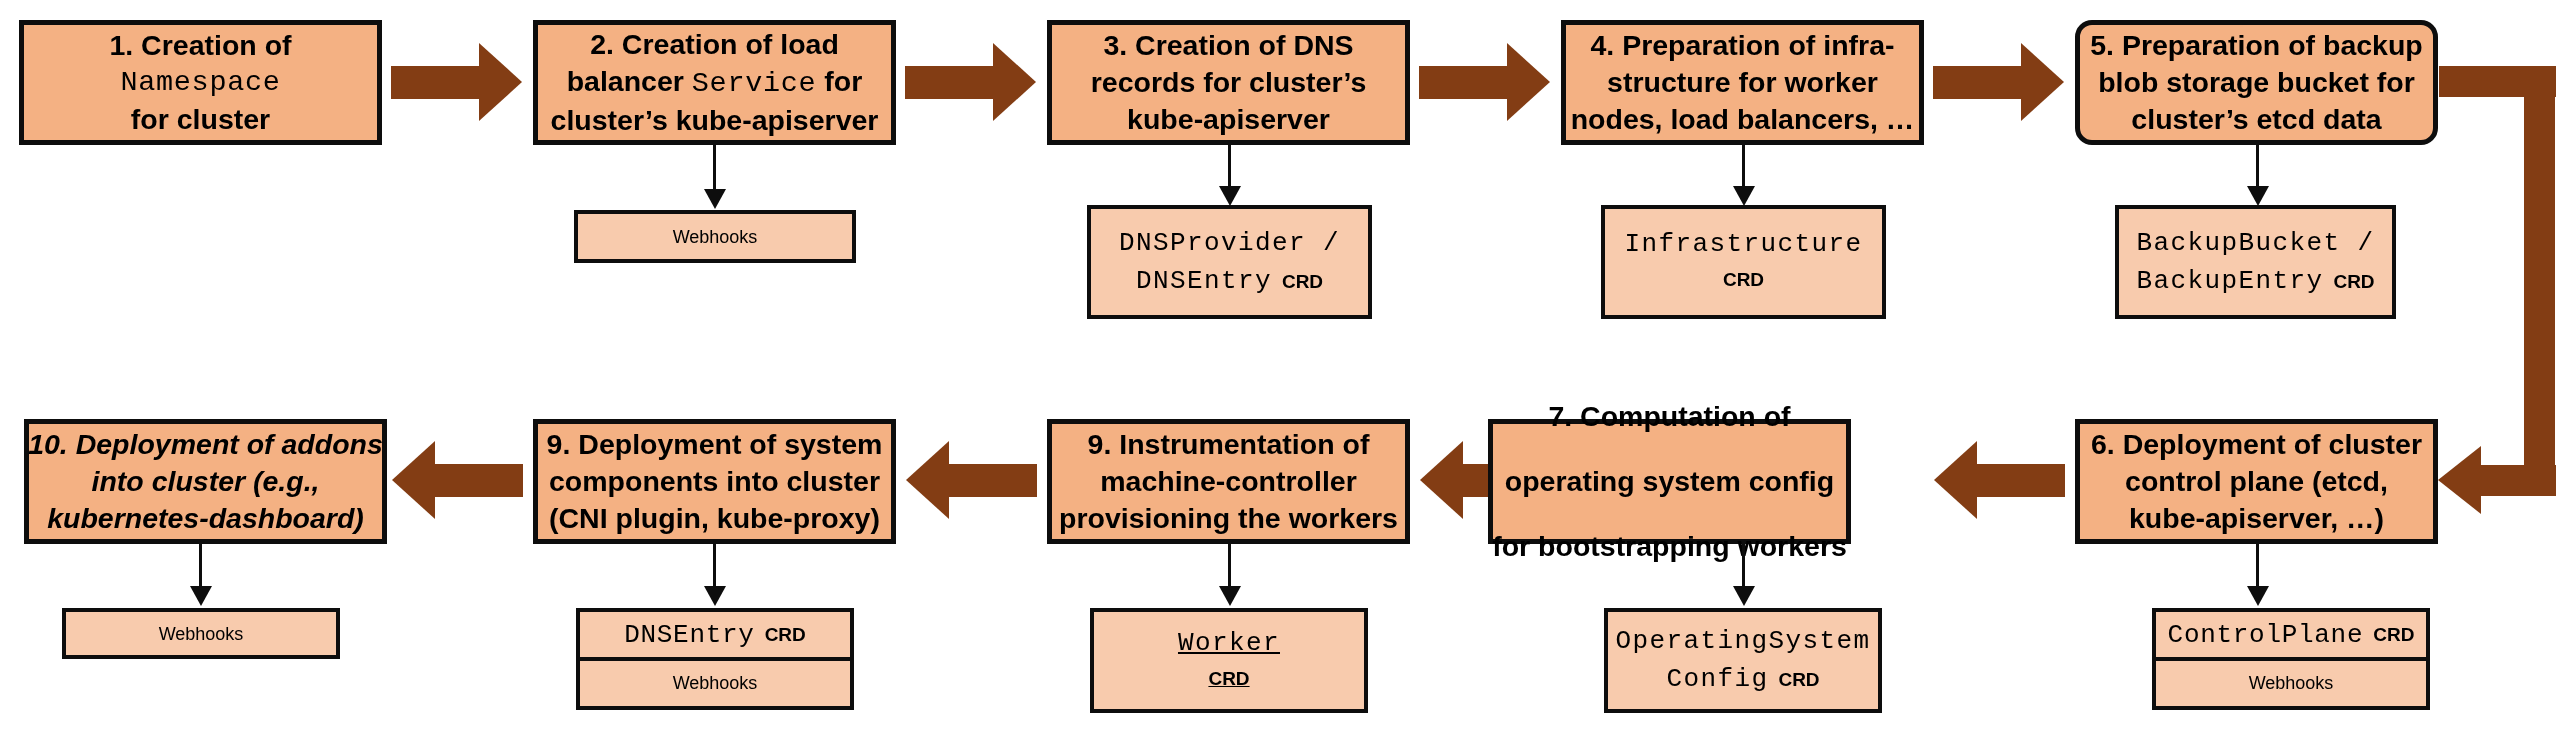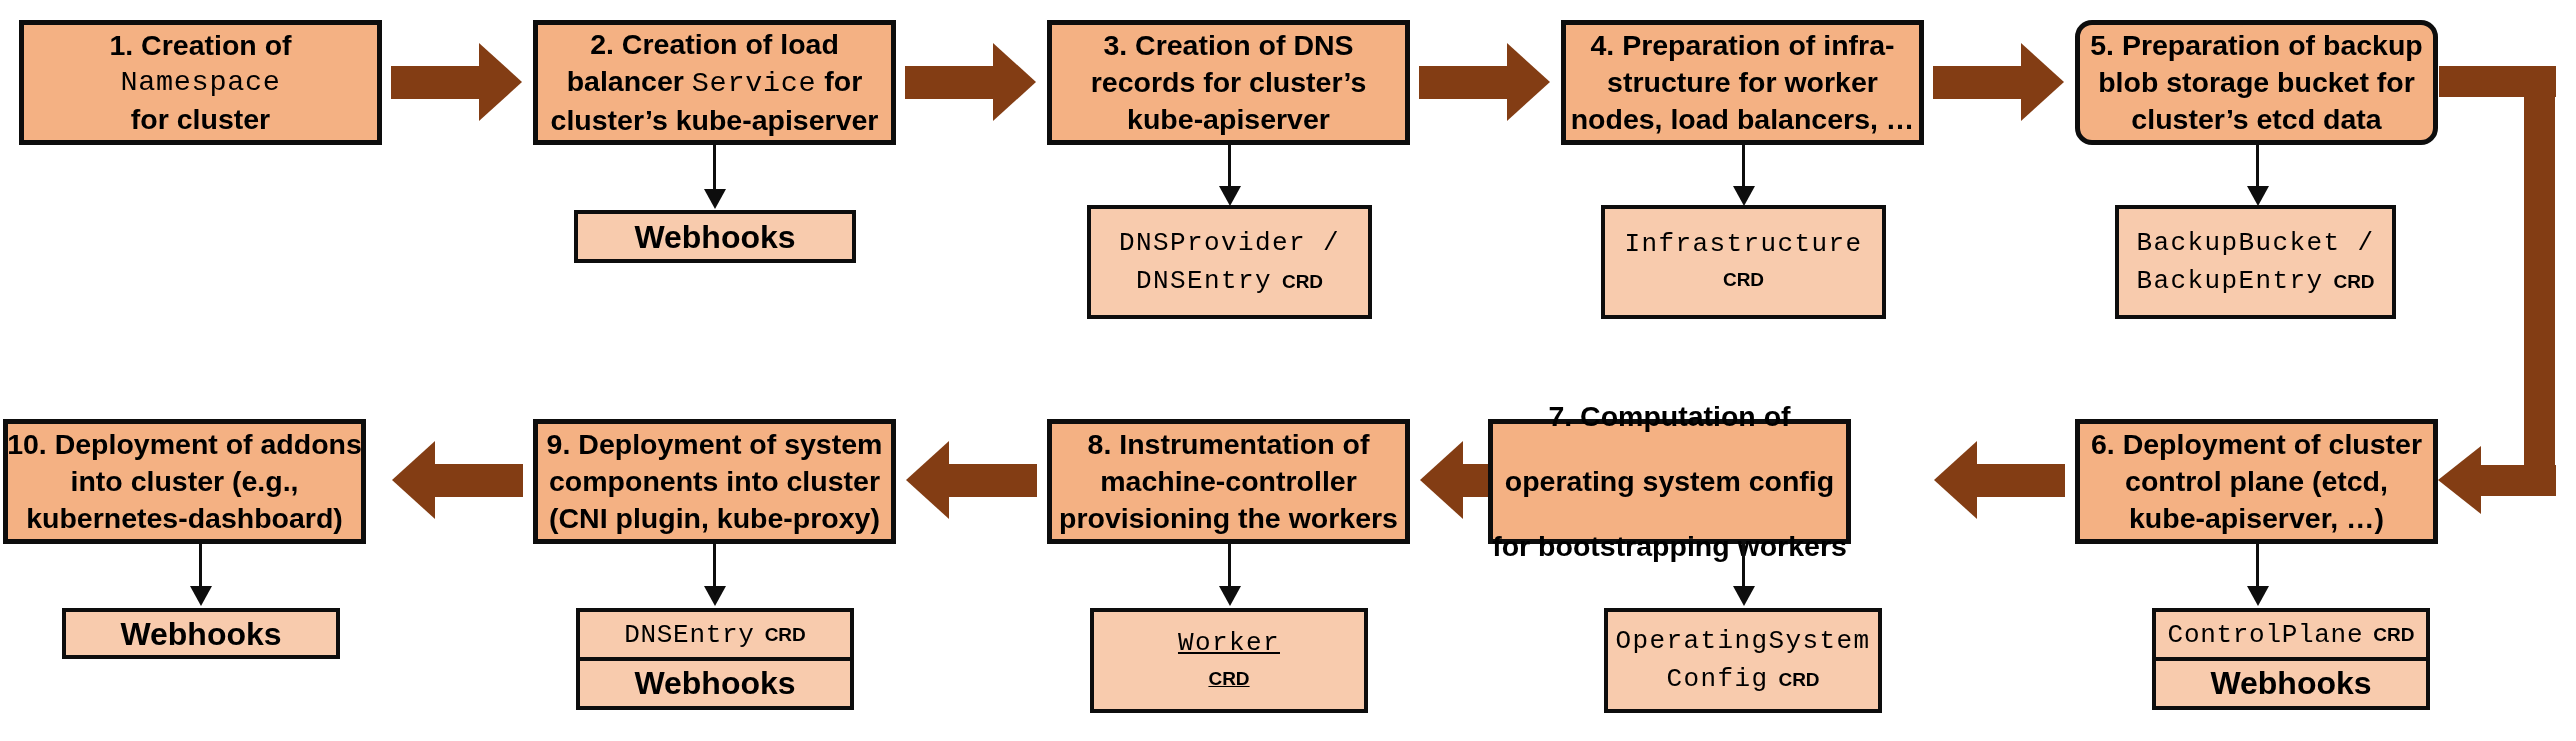--- a/index.html
+++ b/index.html
@@ -40,21 +40,21 @@
     border: 4.3px solid var(--border);
     box-sizing: border-box;
     display: flex; flex-direction: column;
     align-items: center; justify-content: center;
     text-align: center;
     font-size: 26px; line-height: 36px;
   }
   .sub-box .mono { font-size: 26px; letter-spacing: 1.4px; }
   .crd { font-family: "Liberation Sans", sans-serif; font-weight: bold; font-size: 19px; }
   .crd.after { margin-left: 10px; }
-  .webhooks-label { font-weight: bold; font-size: 32px; font-family: "Liberation Sans", sans-serif; }
+  .webhooks-label { font-weight: normal; font-size: 18px; font-family: "Liberation Sans", sans-serif; }
   .stack { position: absolute; width: 278px; }
   .stack .row {
     background: var(--subbox_fill);
     border: 4.3px solid var(--border);
     box-sizing: border-box;
     height: 53px;
     display: flex; align-items: center; justify-content: center;
     text-align: center; font-size: 26px;
   }
   .stack .row + .row { margin-top: -4.3px; }
@@ -183,21 +183,21 @@
   <div class="sub-box" style="left:1601px; top:205px; width:285px; height:114px;">
     <div class="mono">Infrastructure</div>
     <div class="crd">CRD</div>
   </div>
 
   <div class="sub-box" style="left:2115px; top:205px; width:281px; height:114px;">
     <div class="mono">BackupBucket /</div>
     <div><span class="mono">BackupEntry</span><span class="crd after">CRD</span></div>
   </div>
 
-  <div class="step-box" style="left:3px; top:419px;">
+  <div class="step-box" style="left:24px; top:419px;font-style:italic;">
     <div class="line">10. Deployment of addons</div>
     <div class="line">into cluster (e.g.,</div>
     <div class="line">kubernetes-dashboard)</div>
   </div>
 
   <div class="flow-arrow left" style="left:392px; top:441px;">
     <div class="shaft"></div>
     <div class="head"></div>
   </div>
 
@@ -206,21 +206,21 @@
     <div class="line">components into cluster</div>
     <div class="line">(CNI plugin, kube-proxy)</div>
   </div>
 
   <div class="flow-arrow left" style="left:906px; top:441px;">
     <div class="shaft"></div>
     <div class="head"></div>
   </div>
 
   <div class="step-box" style="left:1047px; top:419px;">
-    <div class="line">8. Instrumentation of</div>
+    <div class="line">9. Instrumentation of</div>
     <div class="line">machine-controller</div>
     <div class="line">provisioning the workers</div>
   </div>
 
   <div class="flow-arrow left" style="left:1420px; top:441px;">
     <div class="shaft"></div>
     <div class="head"></div>
   </div>
 
   <div class="step-box" style="left:1488px; top:419px;gap:28px;">

